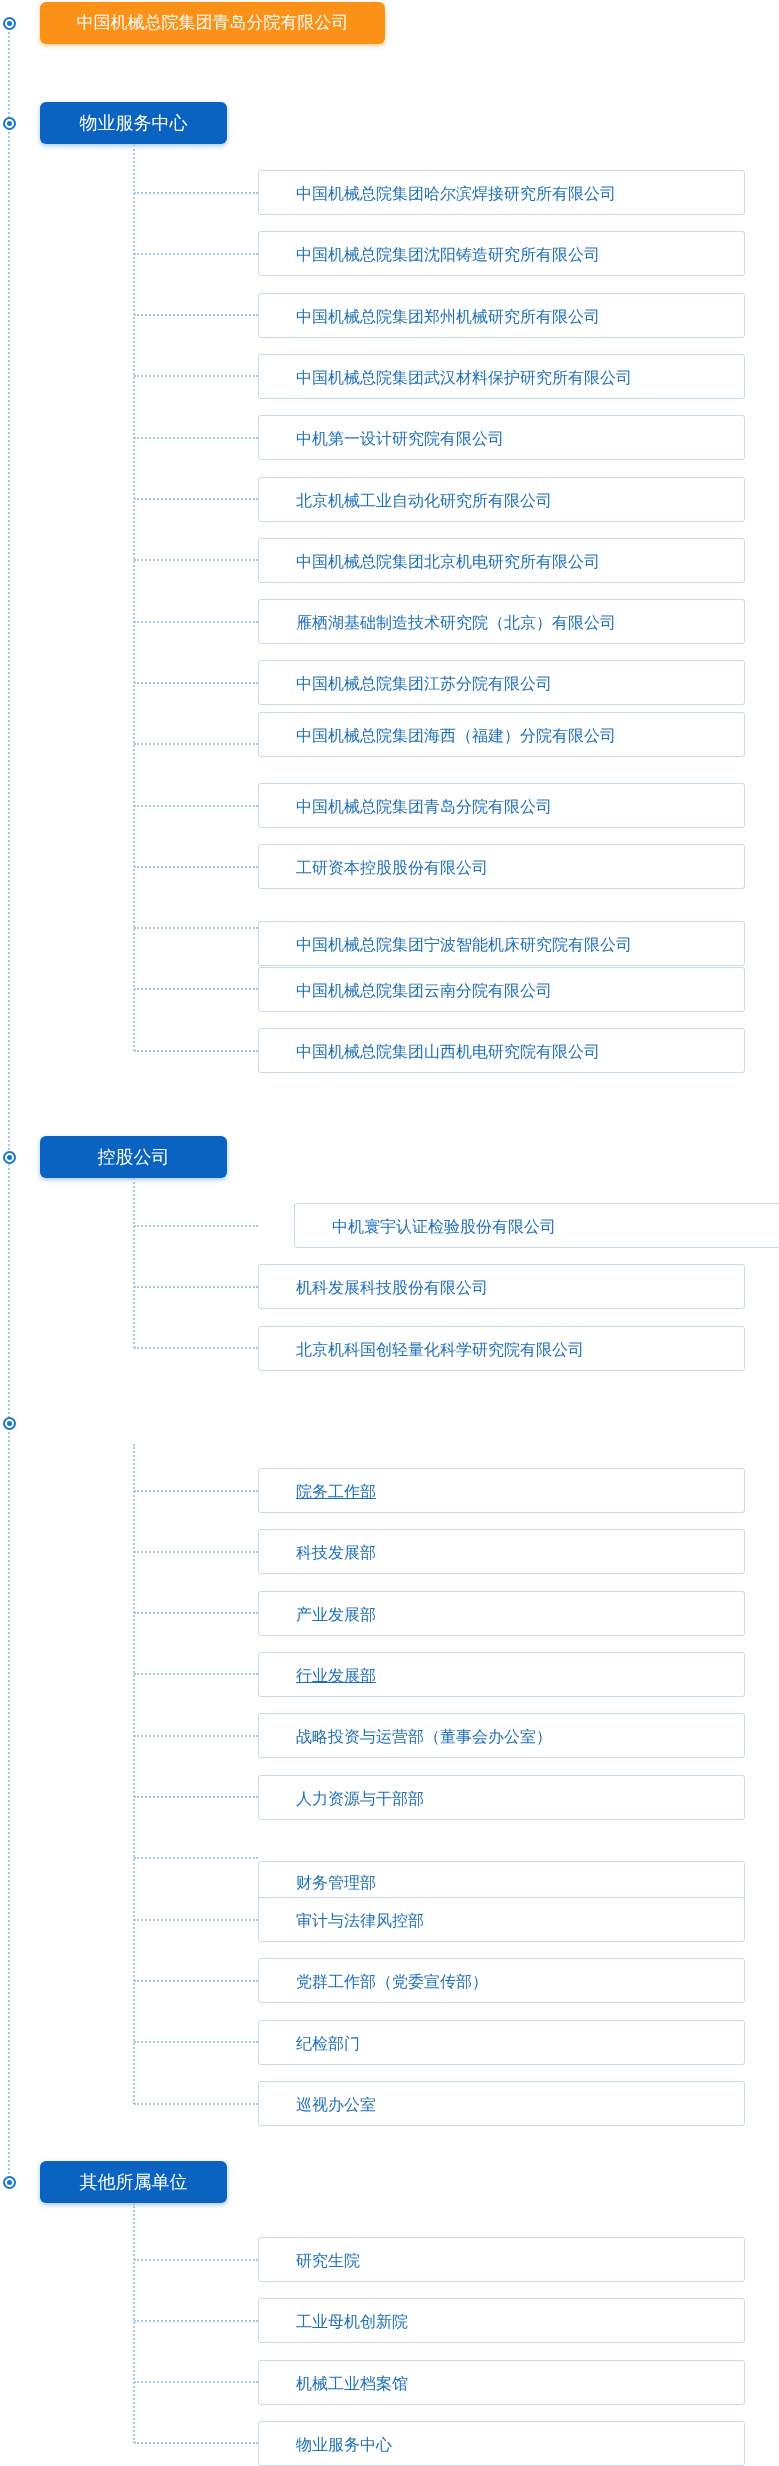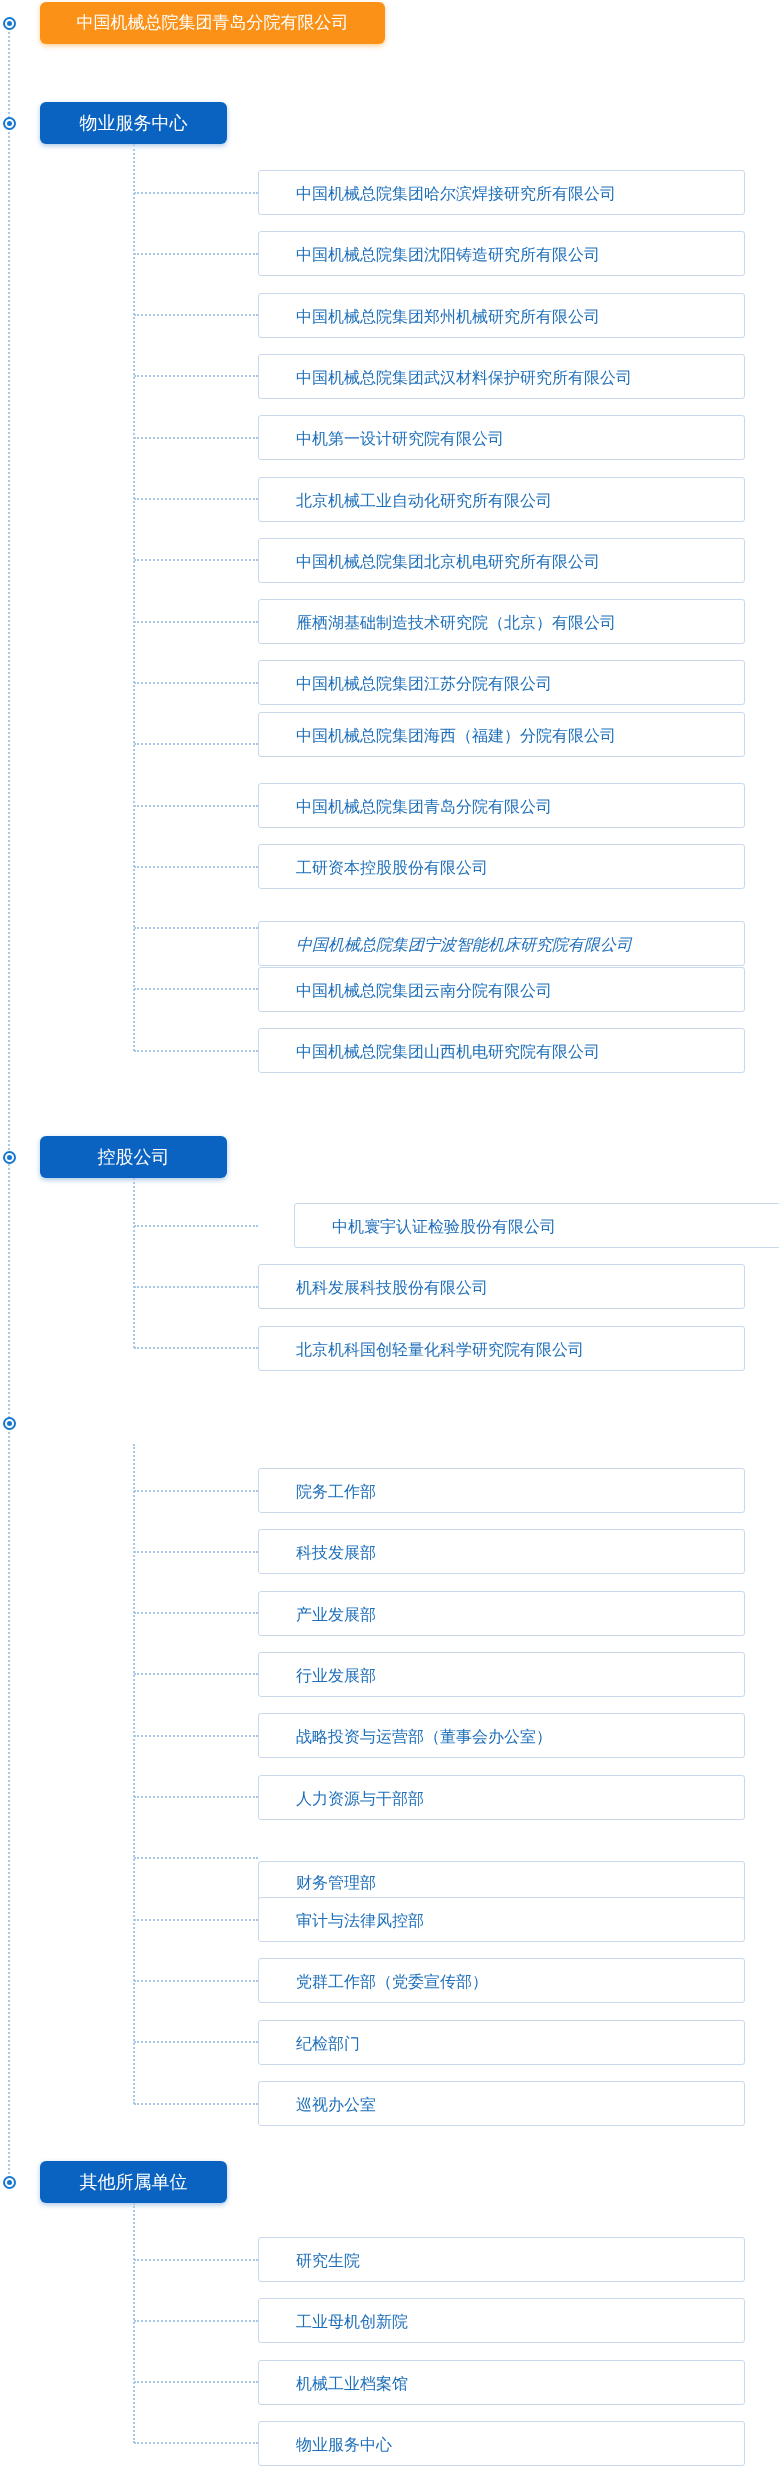--- a/index.html
+++ b/index.html
@@ -65,44 +65,44 @@
     <div class="item-box" style="top: 599.1px;">雁栖湖基础制造技术研究院（北京）有限公司</div>
     <div class="hline" style="left: 134px; top: 681.9px; width: 124px;"></div>
     <div class="item-box" style="top: 660.4px;">中国机械总院集团江苏分院有限公司</div>
     <div class="hline" style="left: 134px; top: 743.2px; width: 124px;"></div>
     <div class="item-box" style="top: 712px;">中国机械总院集团海西（福建）分院有限公司</div>
     <div class="hline" style="left: 134px; top: 804.5px; width: 124px;"></div>
     <div class="item-box" style="top: 783px;">中国机械总院集团青岛分院有限公司</div>
     <div class="hline" style="left: 134px; top: 865.8px; width: 124px;"></div>
     <div class="item-box" style="top: 844.3px;">工研资本控股股份有限公司</div>
     <div class="hline" style="left: 134px; top: 927.1px; width: 124px;"></div>
-    <div class="item-box" style="top: 921px; font-style: italic;">中国机械总院集团宁波智能机床研究院有限公司</div>
+    <div class="item-box" style="top: 921px;">中国机械总院集团宁波智能机床研究院有限公司</div>
     <div class="hline" style="left: 134px; top: 988.4px; width: 124px;"></div>
     <div class="item-box" style="top: 966.9px;">中国机械总院集团云南分院有限公司</div>
     <div class="hline" style="left: 134px; top: 1049.7px; width: 124px;"></div>
     <div class="item-box" style="top: 1028.2px;">中国机械总院集团山西机电研究院有限公司</div>
     <div class="bullet" style="left: 3px; top: 1150.5px;"></div>
     <div class="section-btn" style="top: 1136px;">控股公司</div>
     <div class="vline" style="left: 133px; top: 1178px; height: 170.1px;"></div>
     <div class="hline" style="left: 134px; top: 1224.5px; width: 124px;"></div>
     <div class="item-box" style="top: 1203px; margin-left: 36px;">中机寰宇认证检验股份有限公司</div>
     <div class="hline" style="left: 134px; top: 1285.8px; width: 124px;"></div>
     <div class="item-box" style="top: 1264.3px;">机科发展科技股份有限公司</div>
     <div class="hline" style="left: 134px; top: 1347.1px; width: 124px;"></div>
     <div class="item-box" style="top: 1325.6px;">北京机科国创轻量化科学研究院有限公司</div>
     <div class="bullet" style="left: 3px; top: 1416.5px;"></div>
     <div class="vline" style="left: 133px; top: 1444px; height: 659.5px;"></div>
     <div class="hline" style="left: 134px; top: 1489.5px; width: 124px;"></div>
-    <div class="item-box" style="top: 1468px;">院务工作部</div>
+    <div class="item-box" style="top: 1468px; text-decoration: underline;">院务工作部</div>
     <div class="hline" style="left: 134px; top: 1550.8px; width: 124px;"></div>
     <div class="item-box" style="top: 1529.3px;">科技发展部</div>
     <div class="hline" style="left: 134px; top: 1612.1px; width: 124px;"></div>
     <div class="item-box" style="top: 1590.6px;">产业发展部</div>
     <div class="hline" style="left: 134px; top: 1673.4px; width: 124px;"></div>
-    <div class="item-box" style="top: 1651.9px;">行业发展部</div>
+    <div class="item-box" style="top: 1651.9px; text-decoration: underline;">行业发展部</div>
     <div class="hline" style="left: 134px; top: 1734.7px; width: 124px;"></div>
     <div class="item-box" style="top: 1713.2px;">战略投资与运营部（董事会办公室）</div>
     <div class="hline" style="left: 134px; top: 1796px; width: 124px;"></div>
     <div class="item-box" style="top: 1774.5px;">人力资源与干部部</div>
     <div class="hline" style="left: 134px; top: 1857.3px; width: 124px;"></div>
     <div class="item-box" style="top: 1861px; font-family: Liberation Mono, monospace;">财务管理部</div>
     <div class="hline" style="left: 134px; top: 1918.6px; width: 124px;"></div>
     <div class="item-box" style="top: 1897.1px;">审计与法律风控部</div>
     <div class="hline" style="left: 134px; top: 1979.9px; width: 124px;"></div>
     <div class="item-box" style="top: 1958.4px;">党群工作部（党委宣传部）</div>

